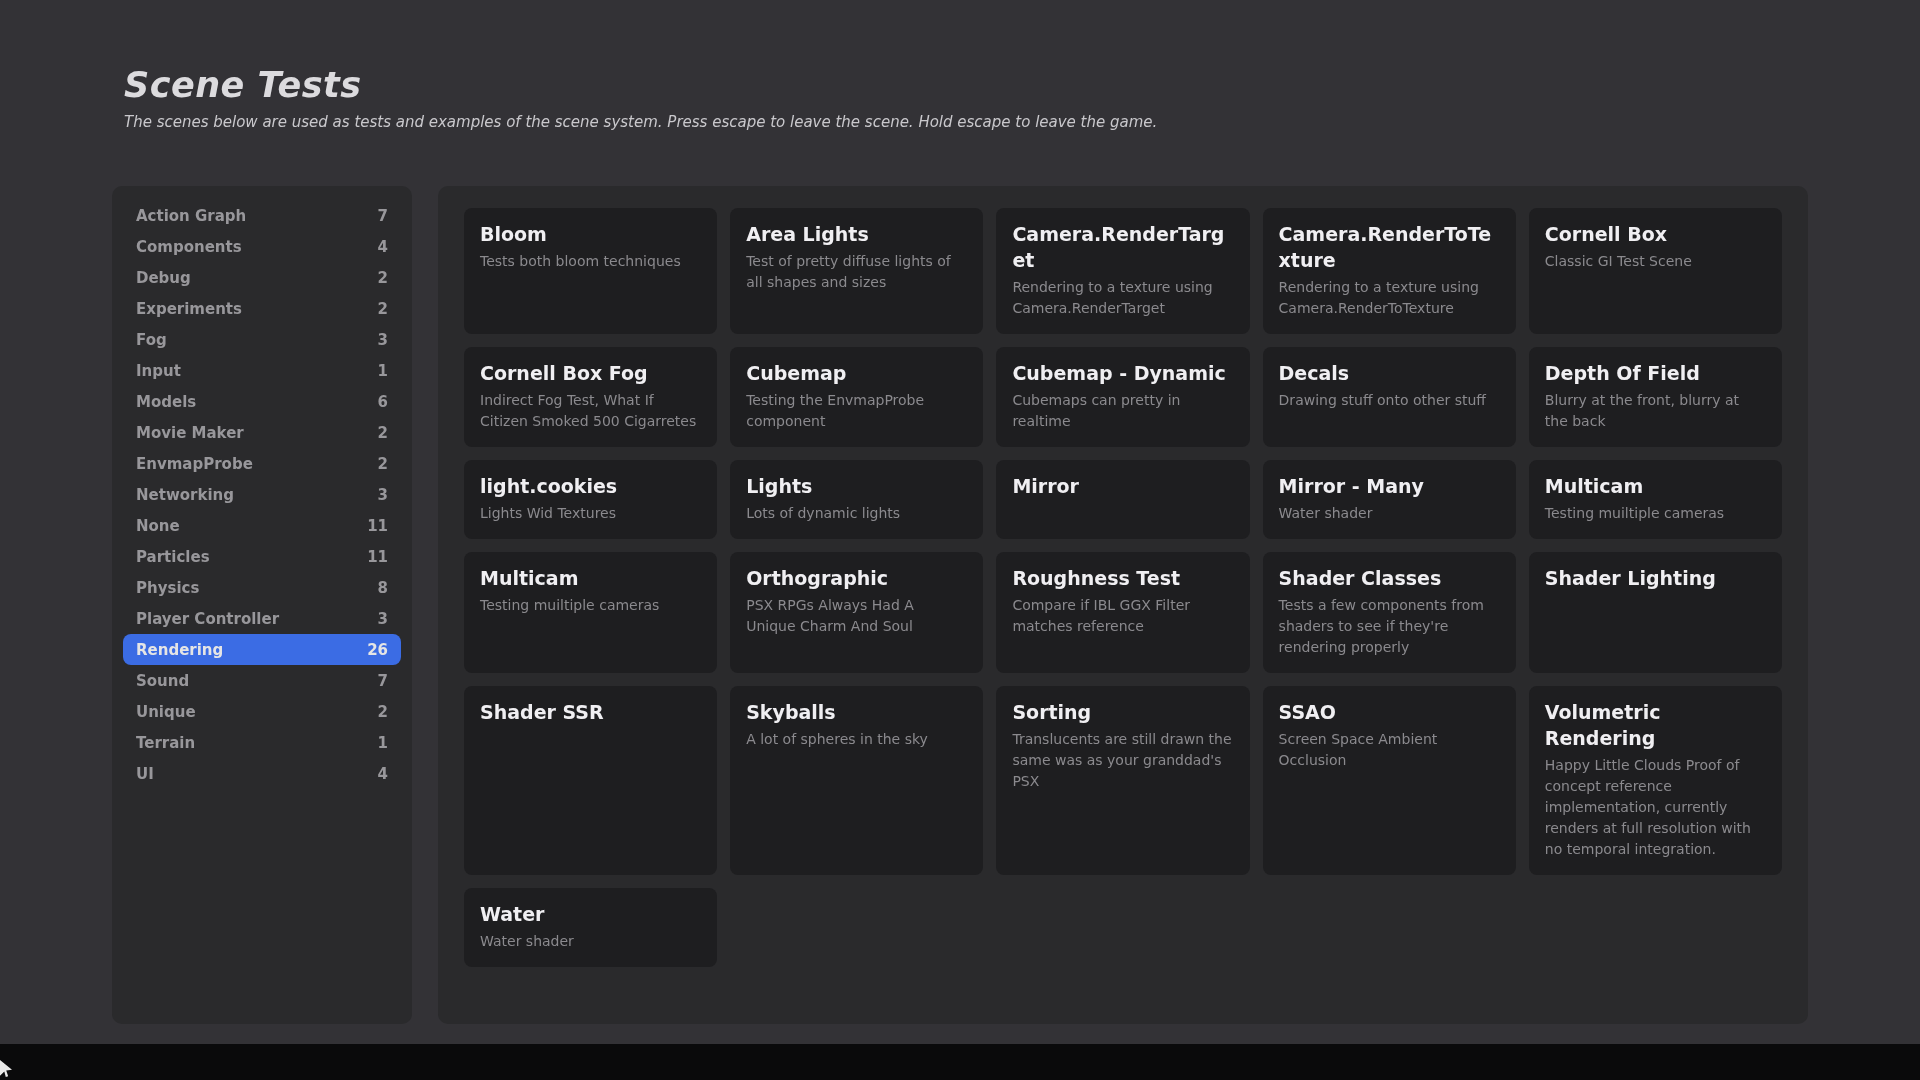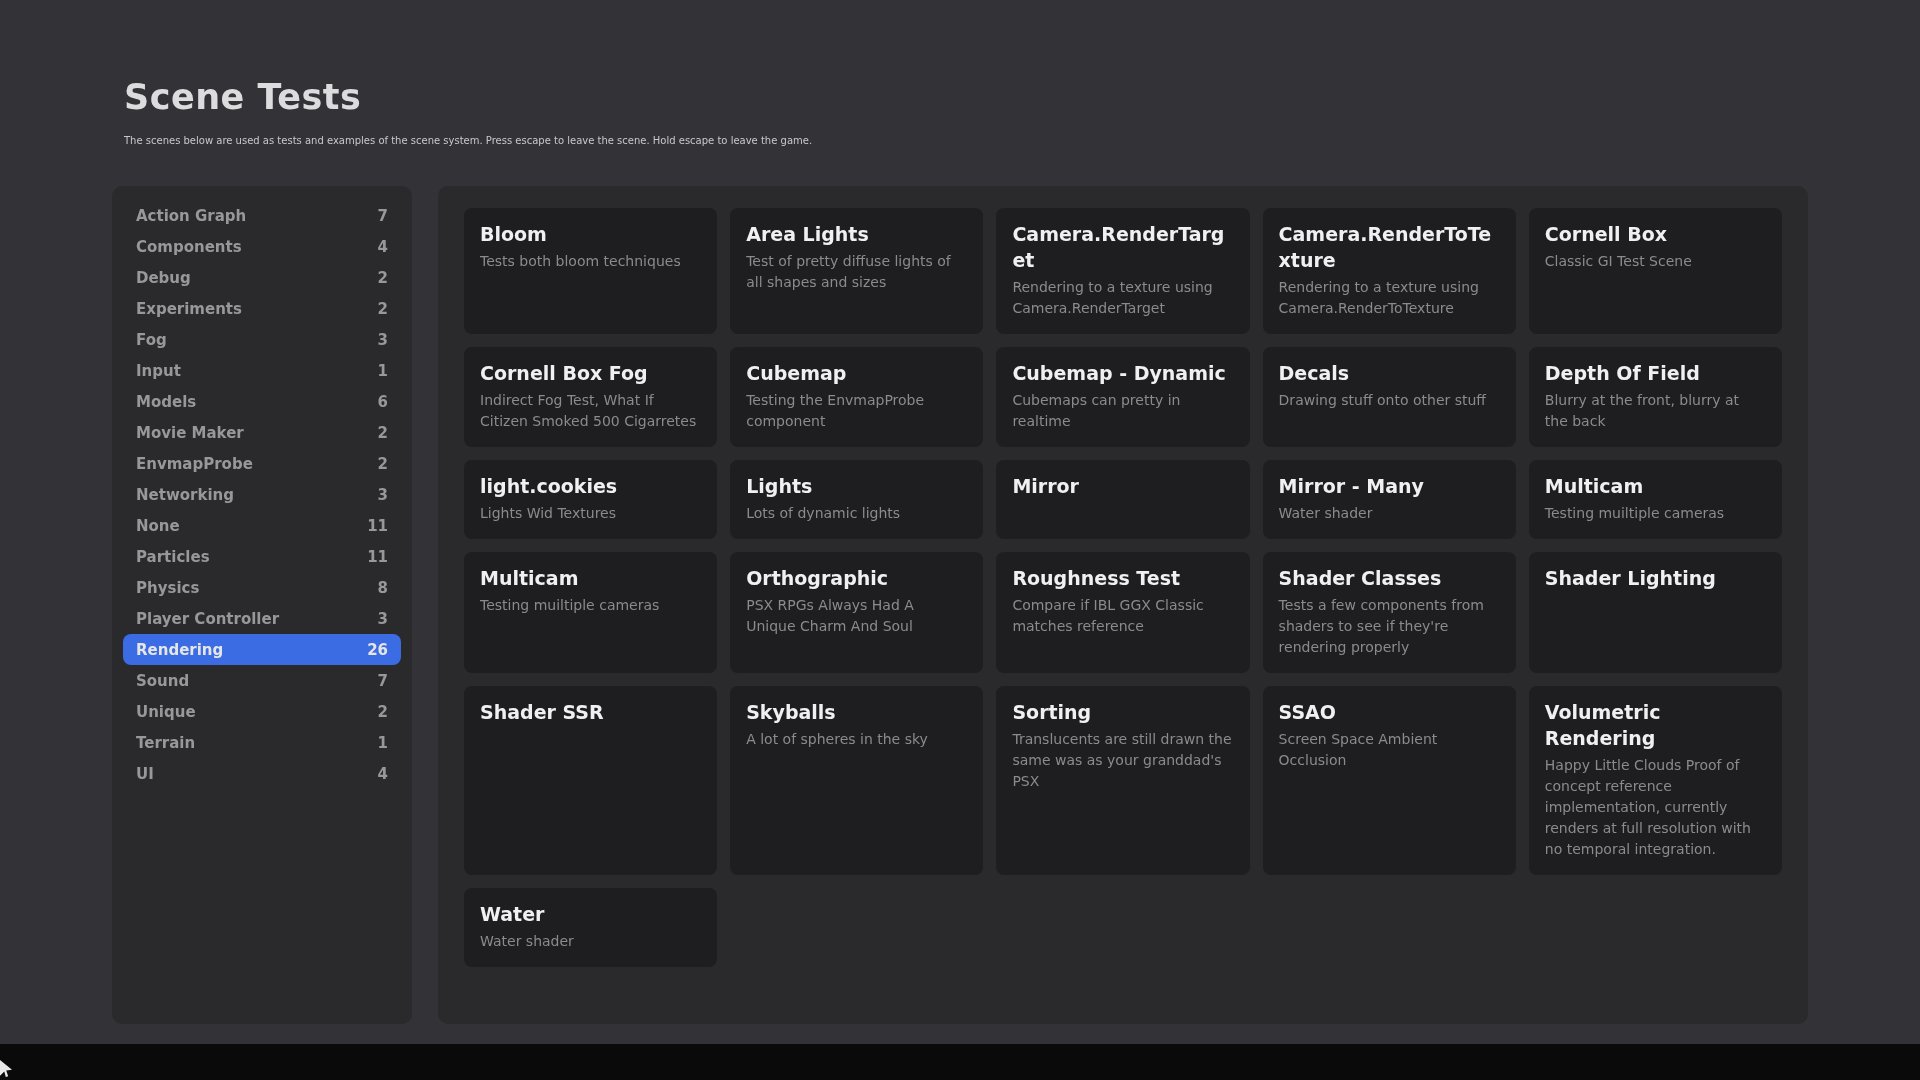--- a/index.html
+++ b/index.html
@@ -14,27 +14,27 @@
     --card-desc-color:#8b8a8e;
     --letterbox:#0a0a0b;
   }
   *{box-sizing:border-box;}
   html,body{margin:0;padding:0;}
   body{
     width:1920px;height:1080px;position:relative;overflow:hidden;
     background:var(--background);
     font-family:"DejaVu Sans","Liberation Sans",sans-serif;
   }
-  .header{position:absolute;left:124px;top:76px;width:1600px;}
+  .header{position:absolute;left:124px;top:64px;width:1600px;font-style:italic;}
   .header h1{
     margin:0;font-size:35px;line-height:42px;font-weight:700;
     color:var(--page-title-color);letter-spacing:0.5px;
   }
   .header p{
-    margin:13px 0 0 0;font-size:10px;line-height:19px;
+    margin:7px 0 0 0;font-size:15px;line-height:19px;
     color:var(--subtitle-color);font-weight:400;
   }
   .layout{
     position:absolute;left:112px;top:186px;width:1696px;height:838px;
     display:flex;gap:26px;
   }
   .sidebar{
     width:300px;flex:none;background:var(--panel);border-radius:10px;
     padding:14px 0;overflow:hidden;
   }
@@ -268,21 +268,21 @@
           <div class="card-desc">Testing muiltiple cameras</div>
         </div>
 
         <div class="card">
           <div class="card-title">Orthographic</div>
           <div class="card-desc">PSX RPGs Always Had A Unique Charm And Soul</div>
         </div>
 
         <div class="card">
           <div class="card-title">Roughness Test</div>
-          <div class="card-desc">Compare if IBL GGX Classic matches reference</div>
+          <div class="card-desc">Compare if IBL GGX Filter matches reference</div>
         </div>
 
         <div class="card">
           <div class="card-title">Shader Classes</div>
           <div class="card-desc">Tests a few components from shaders to see if they're rendering properly</div>
         </div>
 
         <div class="card">
           <div class="card-title">Shader Lighting</div>
 

